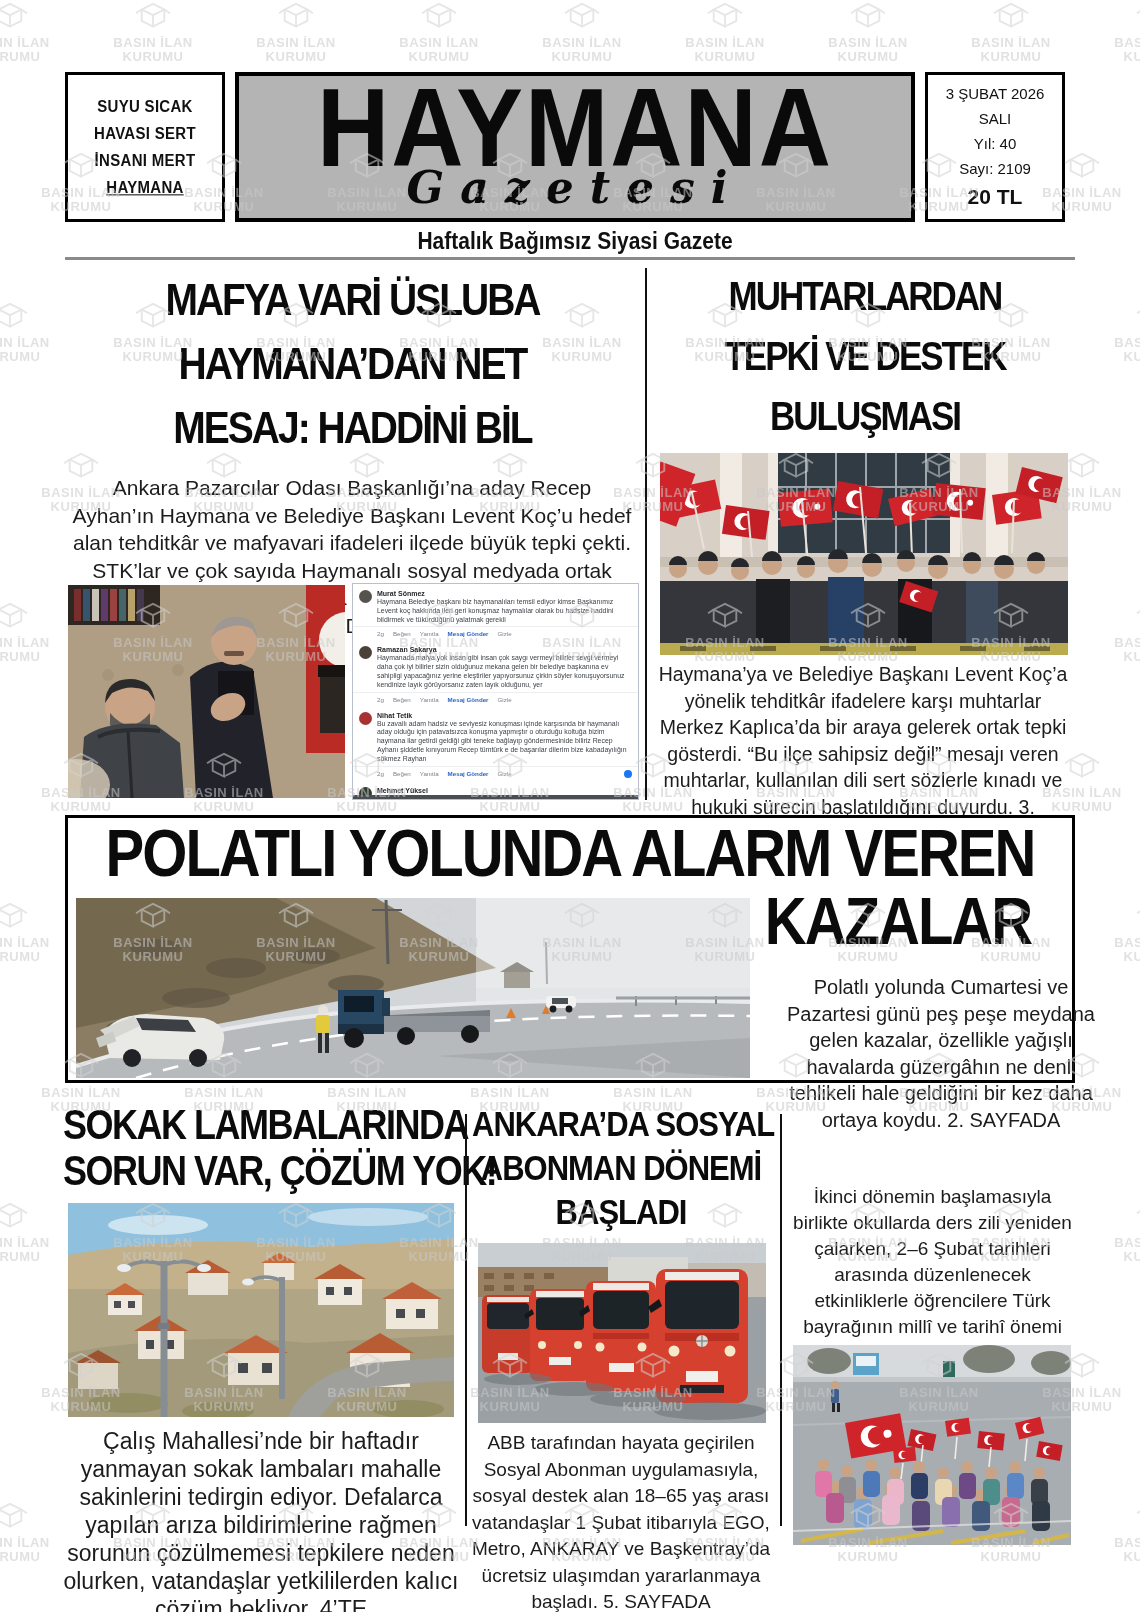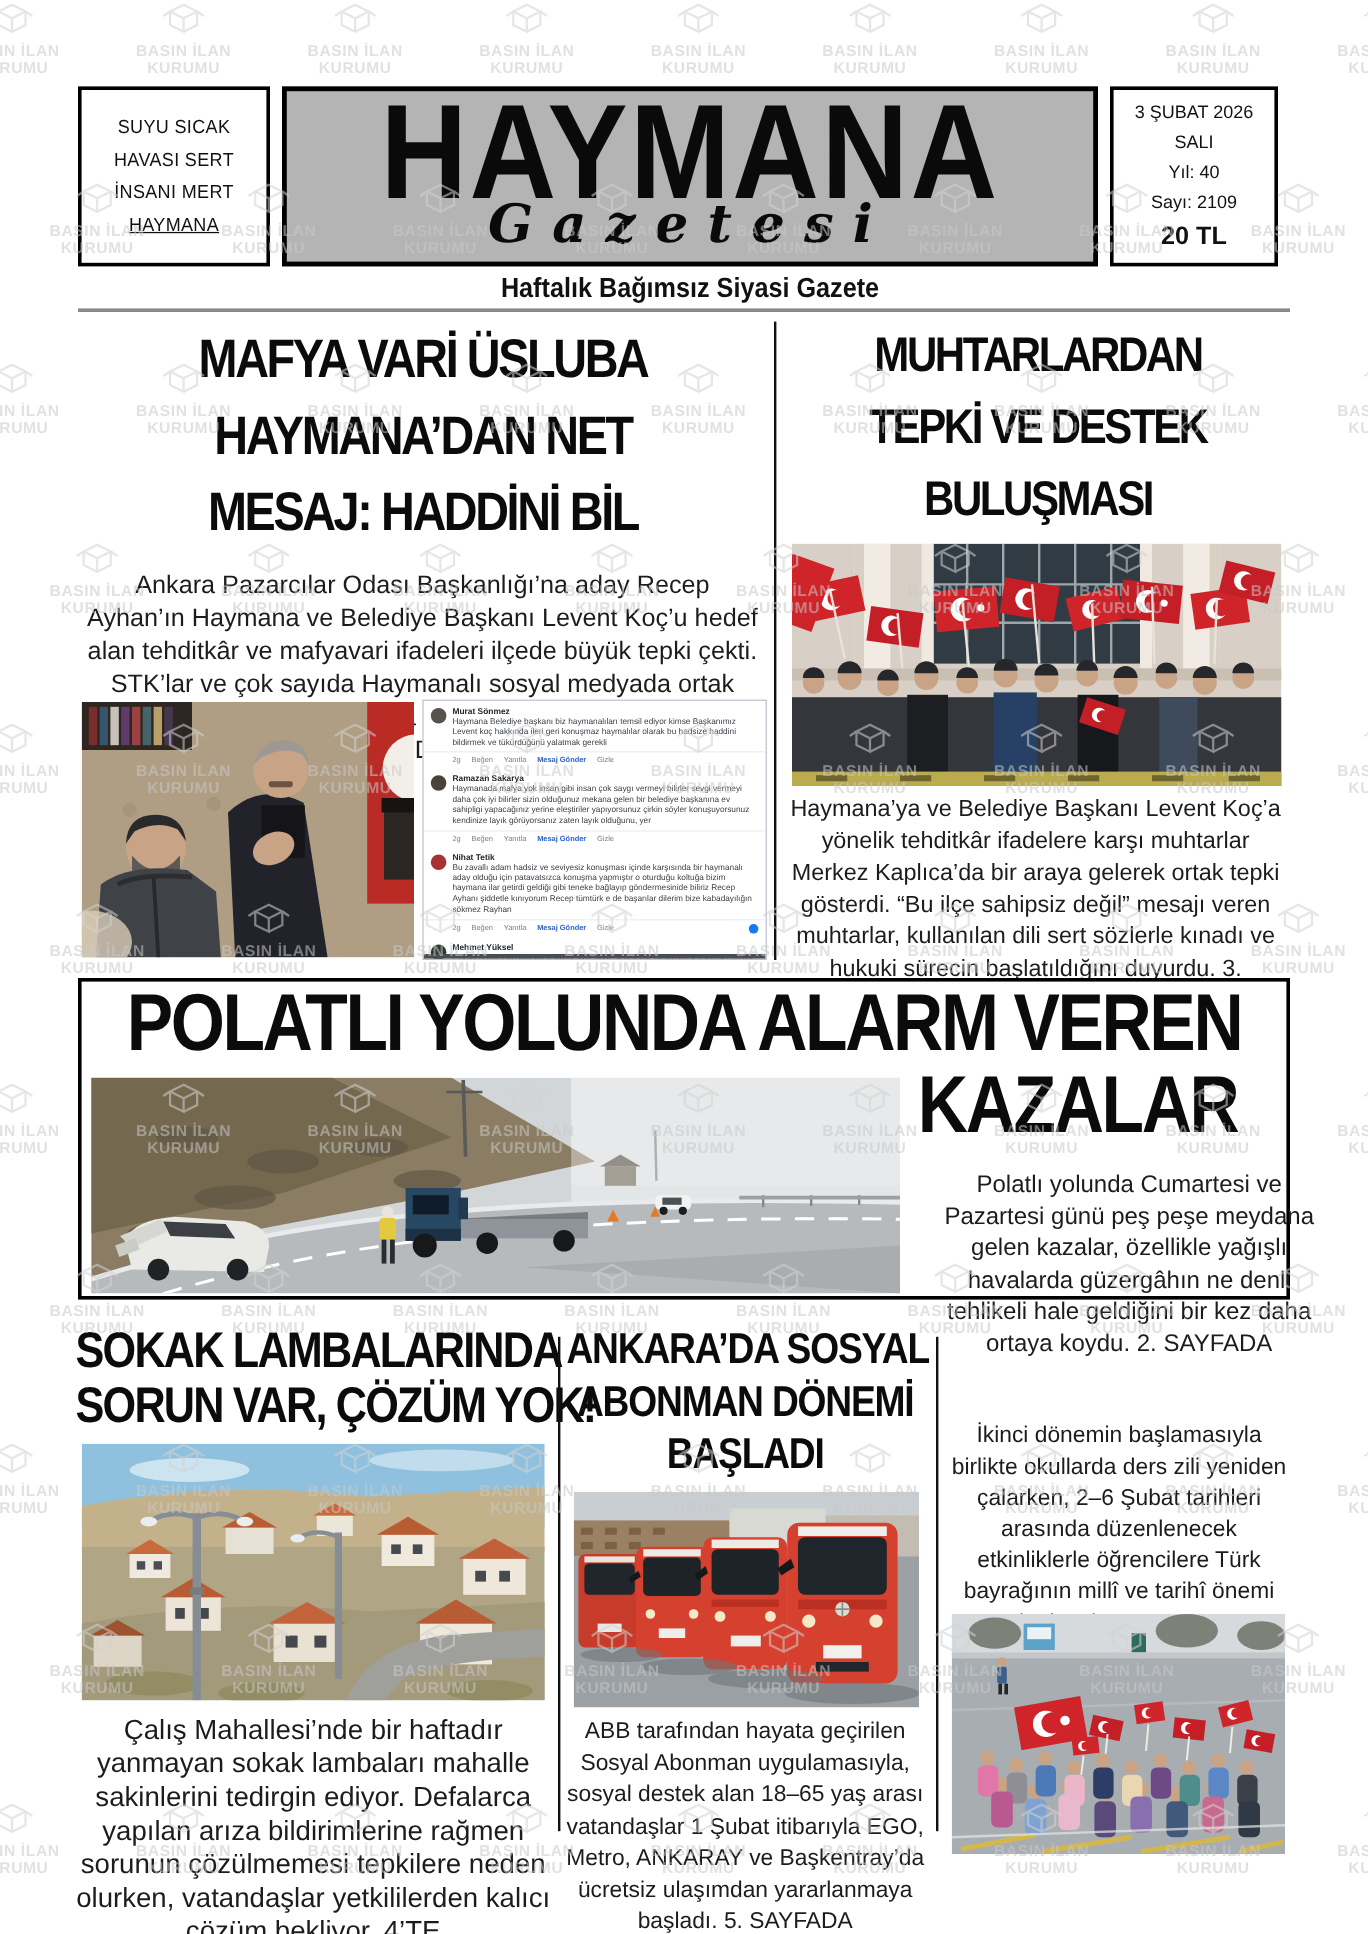--- a/index.html
+++ b/index.html
@@ -3,21 +3,21 @@
 <meta charset="utf-8">
 <title>Haymana Gazetesi</title>
 <style>
   html,body{margin:0;padding:0;background:#ffffff;}
   body{font-family:"Liberation Sans",sans-serif;color:#111;}
   #page{position:relative;width:1140px;height:1612px;margin:0 auto;background:#fff;overflow:hidden;}
 
   
   .box{position:absolute;border:3px solid #000;box-sizing:border-box;background:#fff;}
   #masthead-slogan{left:65px;top:72px;width:160px;height:150px;display:flex;flex-direction:column;justify-content:center;align-items:center;gap:10px;}
-  #masthead-slogan .slog{font-weight:normal;font-size:15px;letter-spacing:.3px;transform:scaleY(1.05);text-align:center;}
+  #masthead-slogan .slog{font-weight:bold;font-size:15px;letter-spacing:.3px;transform:scaleY(1.05);text-align:center;}
   #masthead-slogan .slog.last{text-decoration:underline;}
   #masthead-title{left:235px;top:72px;width:680px;height:150px;background:#b4b4b4;border-width:4px;display:flex;flex-direction:column;align-items:center;justify-content:center;}
   #paper-title{font-weight:bold;font-size:100px;line-height:86px;letter-spacing:2px;transform:scaleY(1.12);color:#0a0a0a;white-space:nowrap;}
   #paper-subtitle{font-family:"DejaVu Serif","Liberation Serif",serif;font-style:italic;font-weight:bold;font-size:44px;line-height:44px;letter-spacing:16px;margin-top:-4px;color:#0a0a0a;}
   #masthead-issue{left:925px;top:72px;width:140px;height:150px;display:flex;flex-direction:column;justify-content:center;align-items:center;gap:8px;}
   #masthead-issue .iss{font-size:15px;}
   #masthead-issue .price{font-size:21px;font-weight:bold;}
   #tagline{position:absolute;left:235px;top:229px;width:680px;text-align:center;font-weight:bold;font-size:21px;transform:scaleY(1.1);}
   #rule-top{position:absolute;left:65px;top:257px;width:1010px;height:3px;background:#8a8a8a;}
 

